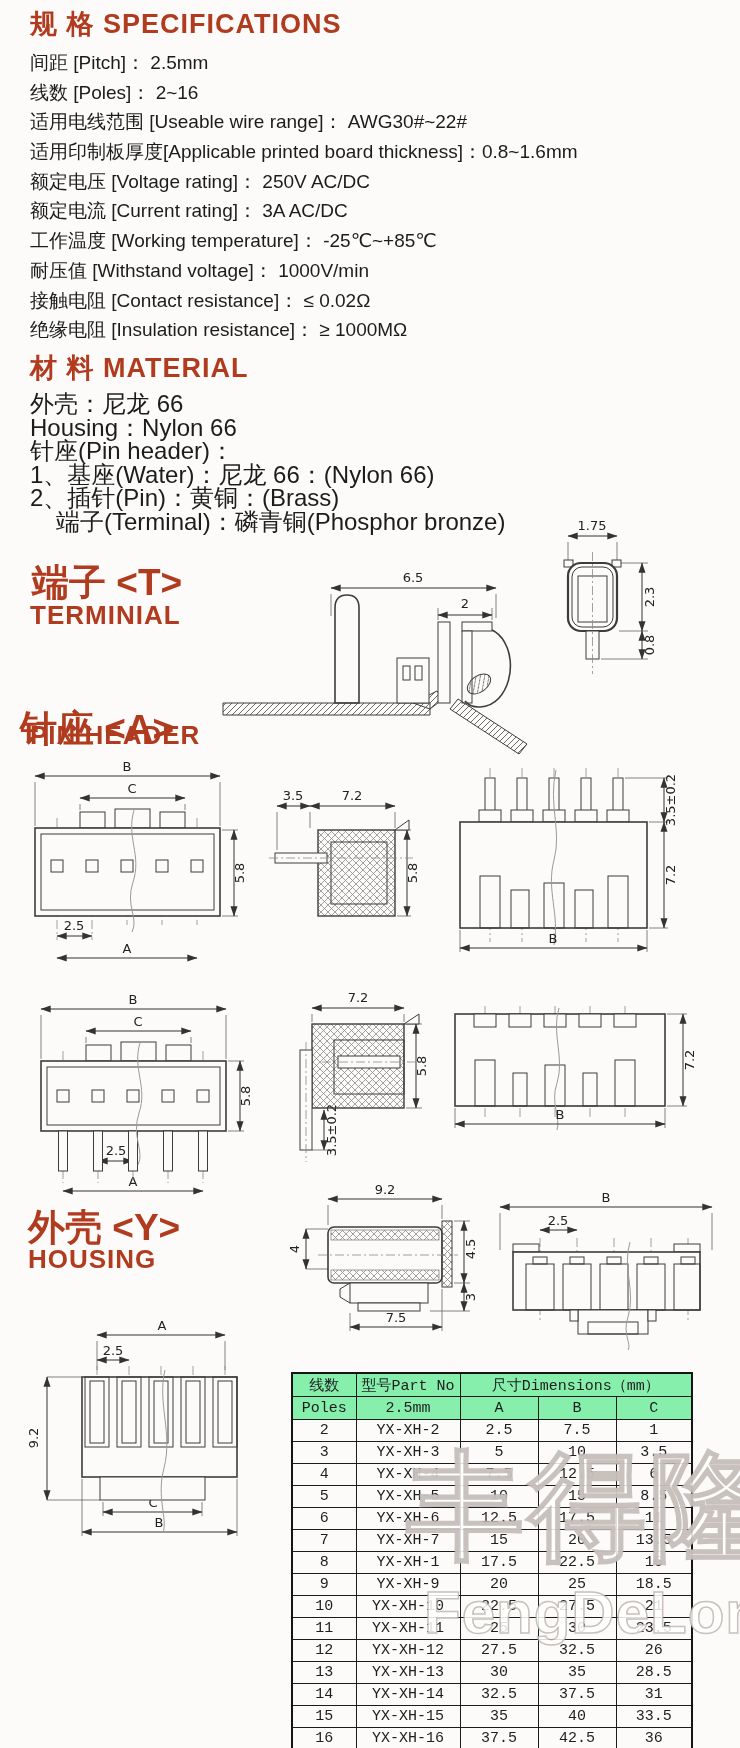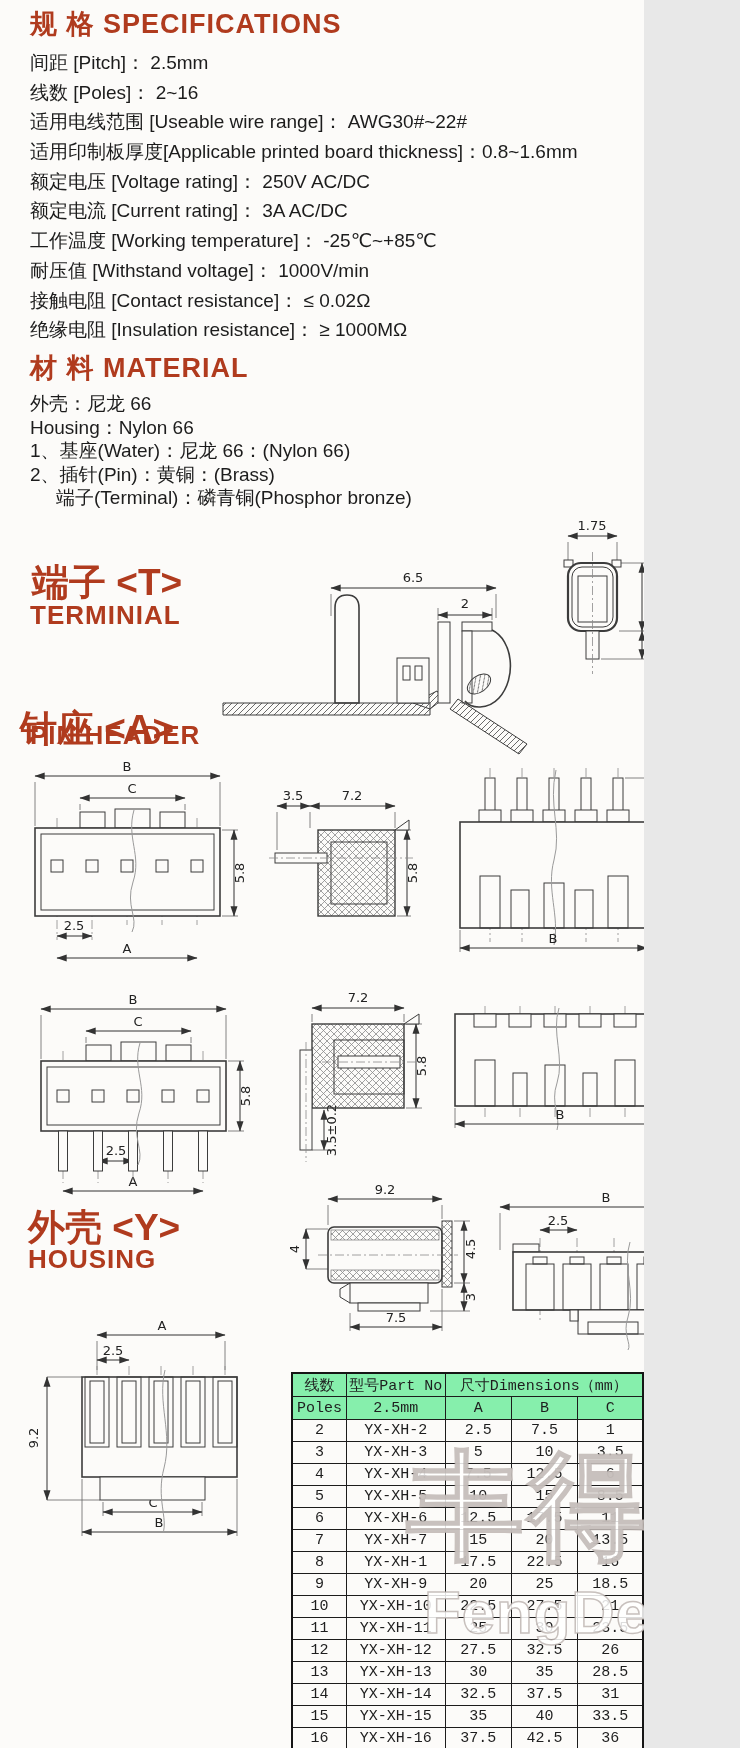--- a/index.html
+++ b/index.html
@@ -1,24 +1,24 @@
 <!DOCTYPE html>
 <html><head>
 <meta charset="utf-8">
 <style>
   html,body { margin:0; padding:0; background:#e8e8e8; }
-  .page { position:relative; width:644px; height:1748px; background:#fcfbf9;
+  .page { position:relative; width:740px; height:1748px; background:#fcfbf9;
           font-family:"Liberation Sans","DejaVu Sans",sans-serif; color:#1c1c1c; overflow:hidden; }
   .sec-title { position:absolute; margin:0; color:#b03b1e; font-weight:bold;
                font-size:27px; letter-spacing:1px; white-space:nowrap; }
   .sub-zh { position:absolute; margin:0; color:#b03b1e; font-weight:bold; font-size:37px; white-space:nowrap; }
   .sub-en { position:absolute; margin:0; color:#b03b1e; font-weight:bold; font-size:26px; letter-spacing:1px; white-space:nowrap; }
   .spec-list { position:absolute; left:30px; top:48px; font-size:19px; }
   .spec-list .line { height:29.7px; line-height:29.7px; white-space:nowrap; }
-  .mat-list { position:absolute; left:30px; top:392px; font-size:19px; }
+  .mat-list { position:absolute; left:30px; top:392px; font-size:24px; }
   .mat-list .line { height:23.6px; line-height:23.6px; white-space:nowrap; }
   .mat-list .indent { padding-left:26px;text-align:center; }
   .dwg { position:absolute; }
   svg text.dim { font-family:"DejaVu Sans",sans-serif; font-size:13px; fill:#222; }
   .ol  { stroke:#3c3c3c; stroke-width:1.6; fill:none; }
   .ol2 { stroke:#3c3c3c; stroke-width:1;   fill:none; }
   .bg  { fill:#fcfbf9; }
   .cl  { stroke:#8a8a8a; stroke-width:0.8; fill:none; stroke-dasharray:9 3 2 3; }
   .dl  { stroke:#333; stroke-width:1; fill:none; }
   .el  { stroke:#666; stroke-width:0.8; fill:none; }
@@ -64,20 +64,21 @@
     <div class="line">工作温度 [Working temperature]： -25℃~+85℃</div>
     <div class="line">耐压值 [Withstand voltage]： 1000V/min</div>
     <div class="line">接触电阻 [Contact resistance]： ≤ 0.02Ω</div>
     <div class="line">绝缘电阻 [Insulation resistance]： ≥ 1000MΩ</div>
   </div>
 
   <h1 class="sec-title" style="left:30px; top:350px;">材 料 MATERIAL</h1>
   <div class="mat-list">
     <div class="line">外壳：尼龙 66</div>
     <div class="line">Housing：Nylon 66</div>
+    <div class="line">针座(Pin header)：</div>
     <div class="line">1、基座(Water)：尼龙 66：(Nylon 66)</div>
     <div class="line">2、插针(Pin)：黄铜：(Brass)</div>
     <div class="line indent">端子(Terminal)：磷青铜(Phosphor bronze)</div>
   </div>
 
   <h2 class="sub-zh" style="left:32px; top:558px;">端子 &lt;T&gt;</h2>
   <h2 class="sub-en" style="left:30px; top:600px;">TERMINIAL</h2>
 
   <svg class="dwg" style="left:215px; top:558px;" width="330" height="205" viewBox="0 0 330 205">
     <g>

